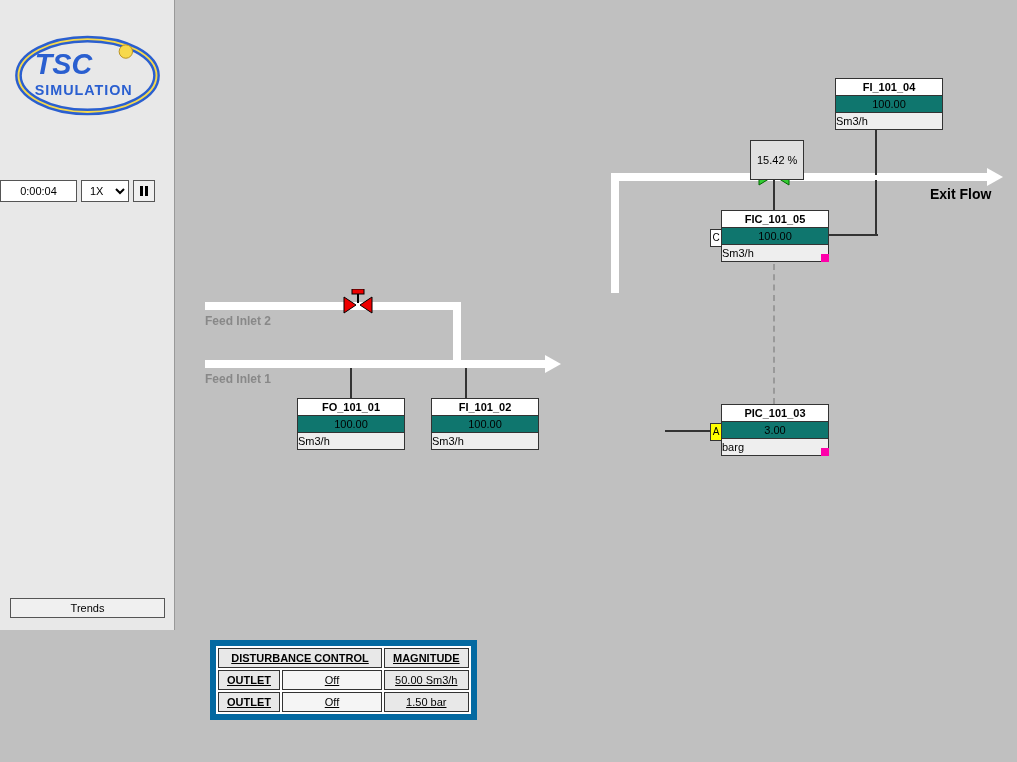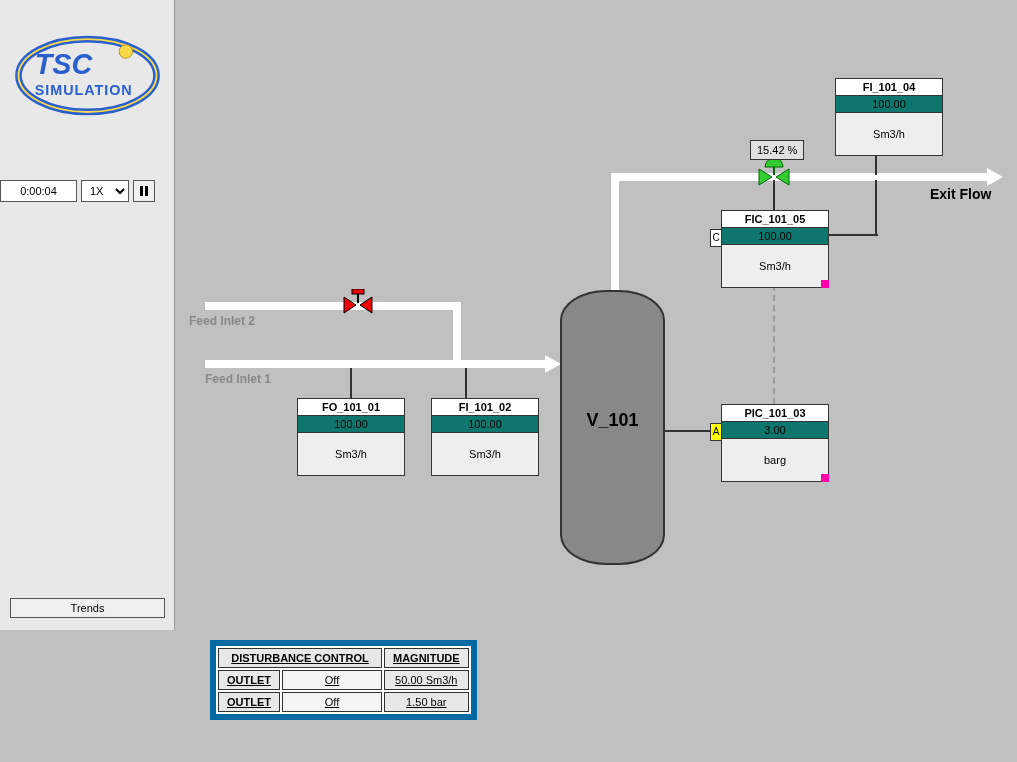--- a/index.html
+++ b/index.html
@@ -21,21 +21,21 @@
 .trendsbtn { position:absolute; left:10px; bottom:12px; width:155px; height:20px; border:1px solid #555; background:#f0f0f0; font-size:11px; text-align:center; line-height:18px; cursor:pointer; }
 
 
 .canvas { position:absolute; left:175px; top:0; right:0; bottom:0; background:#c0c0c0; }
 .title { position:absolute; top:22px; left:0; right:0; text-align:center; font-size:24px; font-weight:bold; }
 
 
 .instr { position:absolute; width:108px; background:#fff; border:1px solid #333; font-size:11px; }
 .instr .tag { text-align:center; font-weight:bold; border-bottom:1px solid #333; padding:2px 0; background:#fff; }
 .instr .val { text-align:center; border-bottom:1px solid #333; padding:2px 0; background:#0f766e; }
-.instr .unit { text-align:center; padding:15px 0; background:#eee; }
+.instr .unit { padding:2px 0; background:#eee; }
 .instr .mode { position:absolute; left:-12px; top:18px; width:12px; height:18px; border:1px solid #333; font-size:10px; text-align:center; line-height:16px; }
 .instr .corner { position:absolute; right:-1px; bottom:-1px; width:8px; height:8px; background:#f0a; }
 .mode-a { background:#ff0; }
 .mode-c { background:#fff; }
 
 
 .vessel { position:absolute; left:385px; top:290px; width:105px; height:275px; }
 .vessel-body { width:100%; height:100%; background:#888; border:2px solid #333; border-radius:46px/30px; }
 .vessel-label { position:absolute; top:120px; left:0; right:0; text-align:center; font-size:18px; font-weight:bold; }
 
@@ -47,21 +47,21 @@
 
 
 .valve-red { position:absolute; }
 .valve-green { position:absolute; }
 
 
 .flowlabel { position:absolute; font-size:12px; font-weight:bold; color:#888; }
 .exitlabel { position:absolute; font-size:14px; font-weight:bold; color:#000; }
 
 
-.valvepct { position:absolute; border:1px solid #333; background:#e0e0e0; font-size:11px; padding:3px 6px; }
+.valvepct { position:absolute; border:1px solid #333; background:#e0e0e0; font-size:11px; padding:13px 6px; }
 
 
 .dtable { position:absolute; left:35px; top:640px; border:6px solid #0369a1; background:#ffffff; font-size:11px;text-decoration:underline; }
 .dtable td { border:1px solid #333; padding:3px 8px; text-align:center; background:#e8e8e8; }
 .dtable .hdr { font-weight:bold; }
 .dtable .btn { background:#f5f5f5; cursor:pointer; width:100px; }
 
 
 .dashed { position:absolute; border-left:2px dashed #999; }
 
@@ -110,21 +110,21 @@
   <div class="pipe-thin" style="left:175px; top:368px; width:2px; height:30px;"></div>
   <div class="pipe-thin" style="left:290px; top:368px; width:2px; height:30px;"></div>
   <div class="pipe-thin" style="left:490px; top:430px; width:56px; height:2px;"></div>
   <div class="pipe-thin" style="left:700px; top:105px; width:2px; height:70px;"></div>
   <div class="pipe-thin" style="left:653px; top:234px; width:50px; height:2px;"></div>
   <div class="pipe-thin" style="left:700px; top:180px; width:2px; height:54px;"></div>
   <div class="pipe-thin" style="left:598px; top:180px; width:2px; height:30px;"></div>
 
   <div class="dashed" style="left:598px; top:264px; height:140px;"></div>
 
-  <div class="flowlabel" style="left:14px; top:314px;text-align:center;">Feed Inlet 2</div>
+  <div class="flowlabel" style="left:30px; top:314px;text-align:center;">Feed Inlet 2</div>
   <div class="flowlabel" style="left:30px; top:372px;">Feed Inlet 1</div>
   <div class="exitlabel" style="left:755px; top:186px;">Exit Flow</div>
 
   <div class="valve-red" style="left:167px; top:289px;">
     <svg width="32" height="28">
       <polygon points="2,8 14,16 2,24" fill="#e00" stroke="#000"></polygon>
       <polygon points="30,8 18,16 30,24" fill="#e00" stroke="#000"></polygon>
       <rect x="10" y="0" width="12" height="5" fill="#e00" stroke="#000"></rect>
       <line x1="16" y1="5" x2="16" y2="14" stroke="#000" stroke-width="2"></line>
     </svg>
@@ -133,24 +133,20 @@
   <div class="valve-green" style="left:582px; top:157px;">
     <svg width="34" height="30">
       <polygon points="2,12 15,20 2,28" fill="#3c3" stroke="#060"></polygon>
       <polygon points="32,12 19,20 32,28" fill="#3c3" stroke="#060"></polygon>
       <path d="M8 10 A9 9 0 0 1 26 10 Z" fill="#3c3" stroke="#060"></path>
       <line x1="17" y1="10" x2="17" y2="18" stroke="#060" stroke-width="2"></line>
     </svg>
   </div>
   <div class="valvepct" style="left:575px; top:140px;">15.42 %</div>
 
-  <div class="vessel">
-    <div class="vessel-body"></div>
-    <div class="vessel-label">V_101</div>
-  </div>
 
   <div class="instr" style="left:122px; top:398px;">
     <div class="tag">FO_101_01</div>
     <div class="val">100.00</div>
     <div class="unit">Sm3/h</div>
   </div>
 
   <div class="instr" style="left:256px; top:398px;">
     <div class="tag">FI_101_02</div>
     <div class="val">100.00</div>

